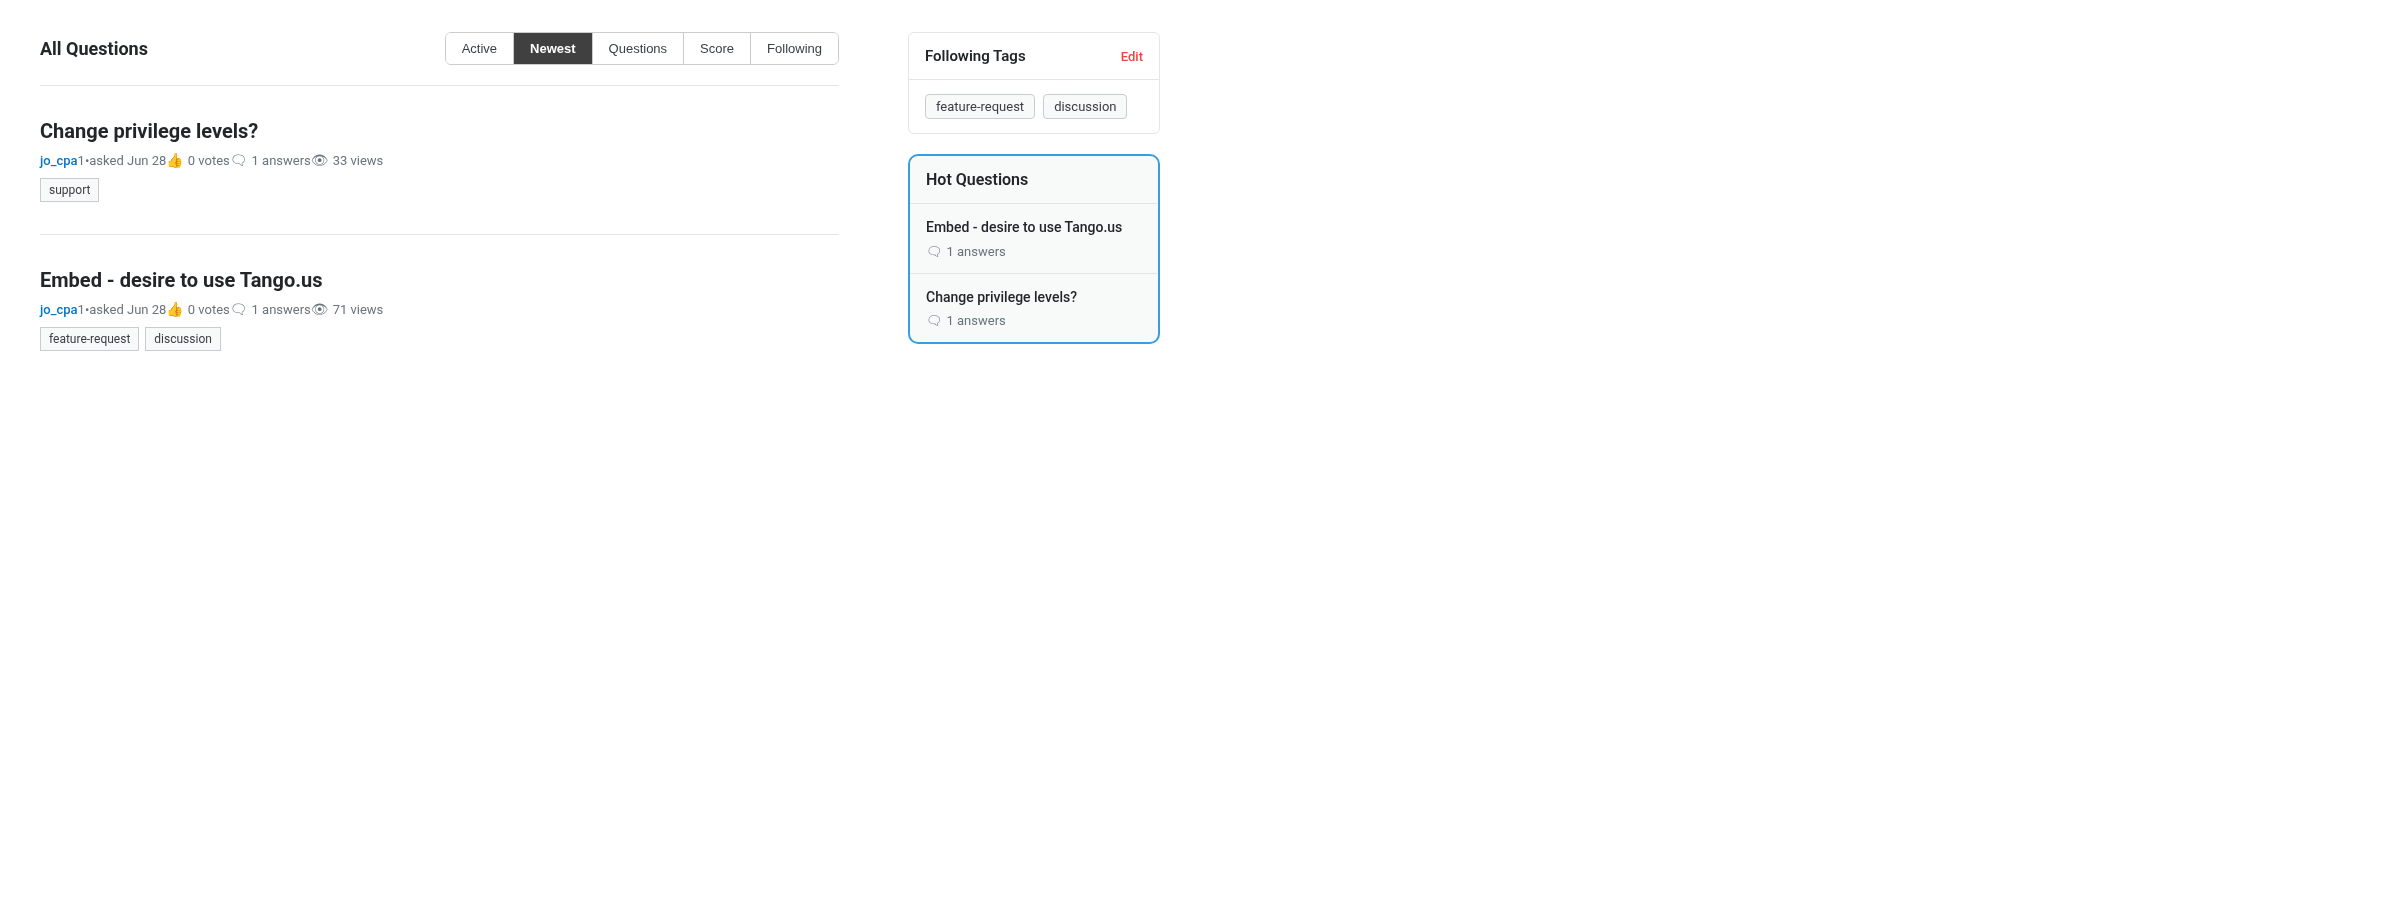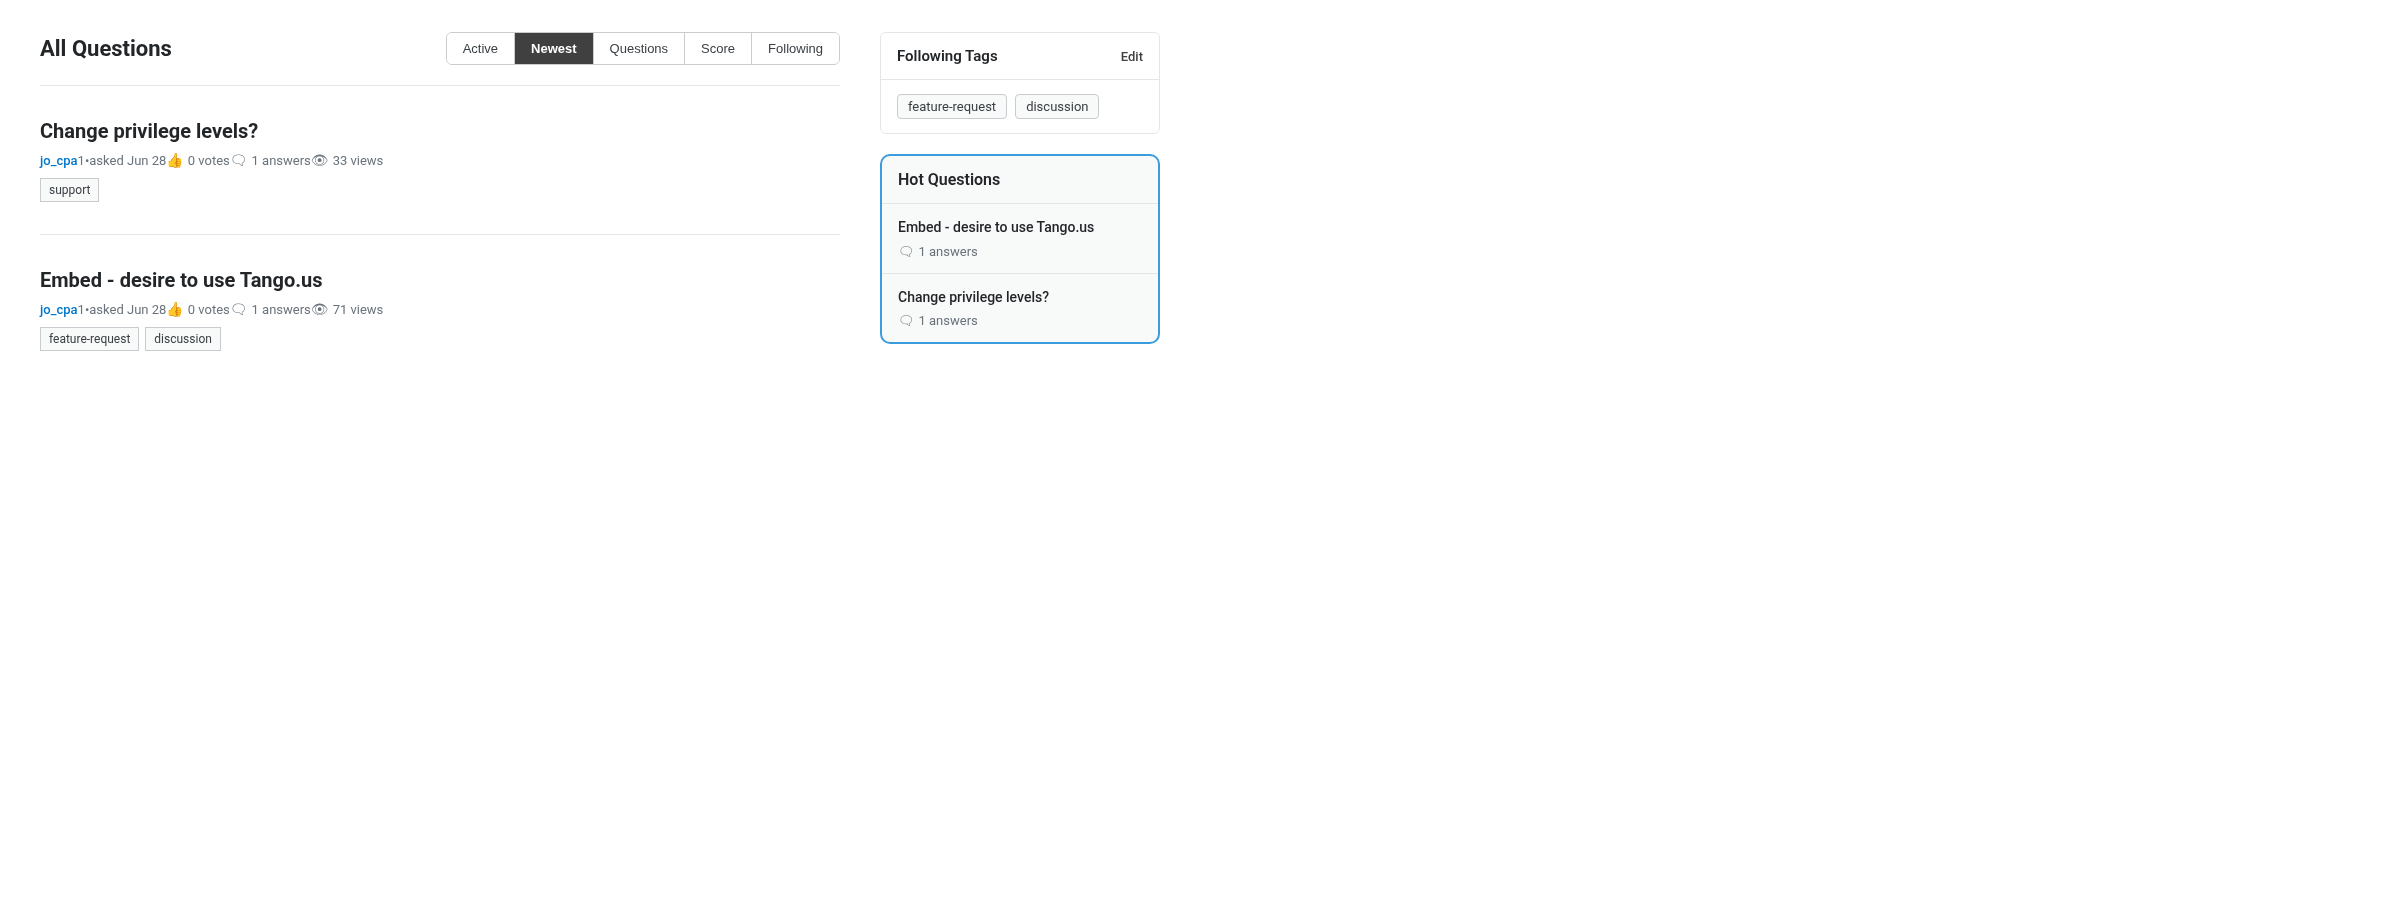--- a/index.html
+++ b/index.html
@@ -12,33 +12,34 @@
     .page-wrapper {
       display: flex;
       padding: 32px 40px;
       max-width: 1200px;
       gap: 40px;
     }
     .main-content {
       flex: 1;
     }
     .sidebar {
-      width: 280px;
+      width: 252px;
       flex-shrink: 0;
+      margin-left: 29px;
     }
 
     
     .main-header {
       display: flex;
       align-items: center;
       justify-content: space-between;
       margin-bottom: 20px;
     }
     .page-title {
-      font-size: 22px;
+      font-size: 18px;
       font-weight: 700;
       color: #232629;
     }
     .filter-tabs {
       display: flex;
       border: 1px solid #ccc;
       border-radius: 6px;
       overflow: hidden;
     }
     .filter-tab {
@@ -131,21 +132,21 @@
       align-items: center;
       padding: 14px 16px;
       border-bottom: 1px solid #e3e6e8;
     }
     .sidebar-card-title {
       font-size: 15px;
       font-weight: 600;
       color: #232629;
     }
     .sidebar-edit-link {
-      color: #404040;
+      color: #ef4444;
       font-size: 13px;
       cursor: pointer;
       font-weight: 500;
     }
     .sidebar-card-body {
       padding: 14px 16px;
     }
     .sidebar-tags {
       display: flex;
       gap: 8px;

